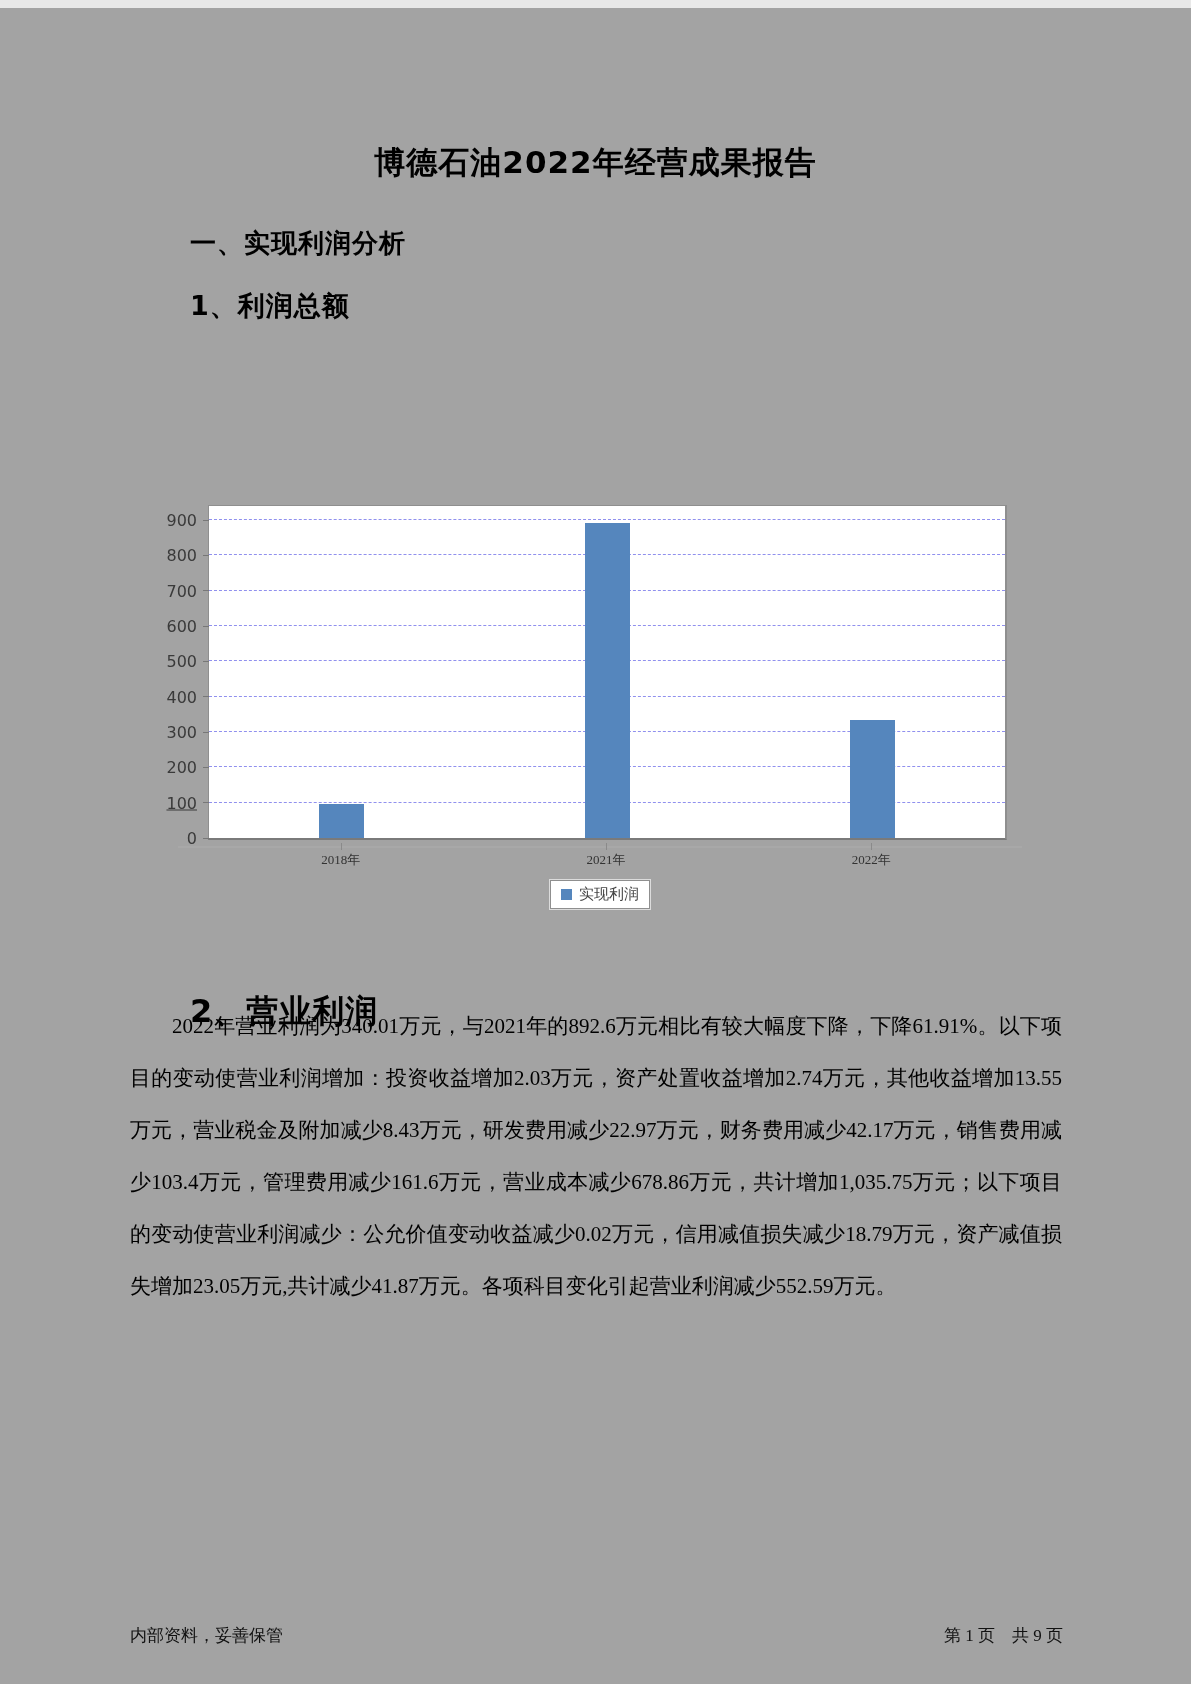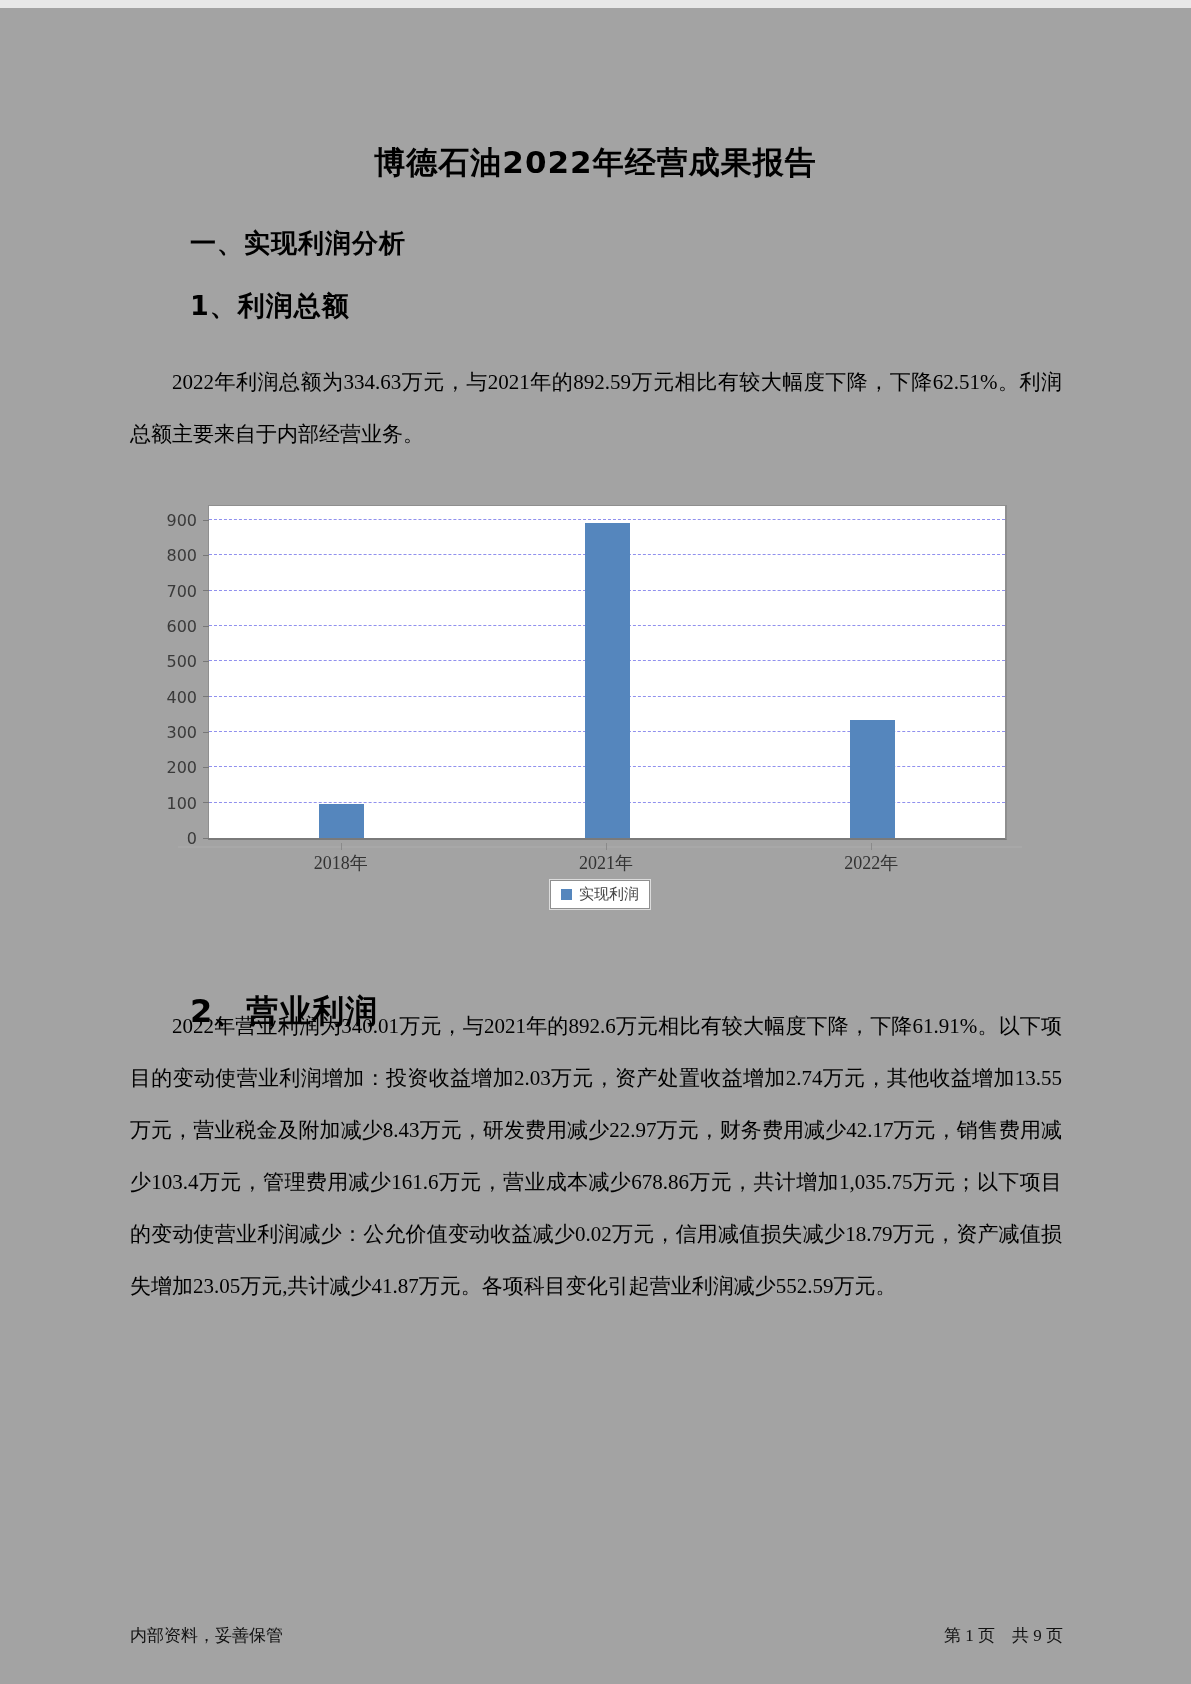--- a/index.html
+++ b/index.html
@@ -46,21 +46,21 @@
   .ytick-label {
     position:absolute; right:calc(100% + 12px); transform:translateY(50%);
     font-family:"DejaVu Sans","Liberation Sans",sans-serif;
     font-size:16px; color:#3a3a3a; white-space:nowrap;
   }
   .ytick-mark { position:absolute; left:-6px; width:6px; height:1px; background:#777; }
   .x-ruler { position:absolute; left:28px; top:390px; width:844px; border-top:2px solid #a8a8a8; }
   .x-ruler-tick { position:absolute; width:1px; height:7px; background:#8a8a8a; top:387px; }
   .xlabel {
     position:absolute; top:395px; width:140px; text-align:center;
-    font-size:18px; color:#333; white-space:nowrap;
+    font-size:13px; color:#333; white-space:nowrap;
   }
   .legend {
     position:absolute; top:424px; left:50%; transform:translateX(-50%);
     background:#fff; border:1px solid #8f8f8f; outline:1px solid #dcdcdc;
     padding:4px 10px; display:flex; align-items:center; gap:7px;
     font-size:15px; color:#444; white-space:nowrap;
   }
   .legend-swatch { width:11px; height:11px; flex:0 0 auto; }
 
   
@@ -77,28 +77,27 @@
 </head>
 <body>
 
 <div class="page">
 
   <div class="doc-title">博德石油2022年经营成果报告</div>
 
   <div class="h-sec" id="h-sec1">一、实现利润分析</div>
   <div class="h-sec" id="h-sub1">1、利润总额</div>
 
-  <div class="para" id="para1">2022年利润总额为334.63万元，与2021年的892.59万元相比有较大幅度下降，下降62.51%。利润总额主要来自于内部经营业务。</div>
 
   <div class="chart">
     <div class="plot">
         <div class="ytick-label" style="bottom: 0%;">0</div>
         <div class="ytick-mark" style="bottom: calc(0% - 0.5px);"></div>
         <div class="gridline" style="bottom: 10.6383%; border-top-color: rgb(144, 144, 238);"></div>
-        <div class="ytick-label" style="bottom: 10.6383%;">100</div>
+        <div class="ytick-label" style="bottom: 10.6383%; text-decoration: underline;">100</div>
         <div class="ytick-mark" style="bottom: calc(10.6383% - 0.5px);"></div>
         <div class="gridline" style="bottom: 21.2766%; border-top-color: rgb(144, 144, 238);"></div>
         <div class="ytick-label" style="bottom: 21.2766%;">200</div>
         <div class="ytick-mark" style="bottom: calc(21.2766% - 0.5px);"></div>
         <div class="gridline" style="bottom: 31.9149%; border-top-color: rgb(144, 144, 238);"></div>
         <div class="ytick-label" style="bottom: 31.9149%;">300</div>
         <div class="ytick-mark" style="bottom: calc(31.9149% - 0.5px);"></div>
         <div class="gridline" style="bottom: 42.5532%; border-top-color: rgb(144, 144, 238);"></div>
         <div class="ytick-label" style="bottom: 42.5532%;">400</div>
         <div class="ytick-mark" style="bottom: calc(42.5532% - 0.5px);"></div>

